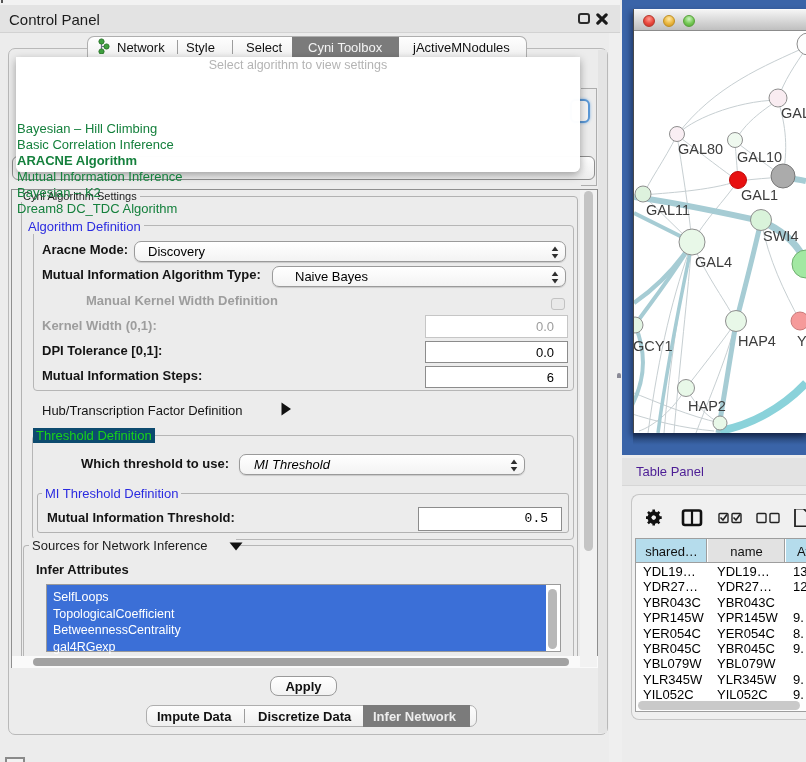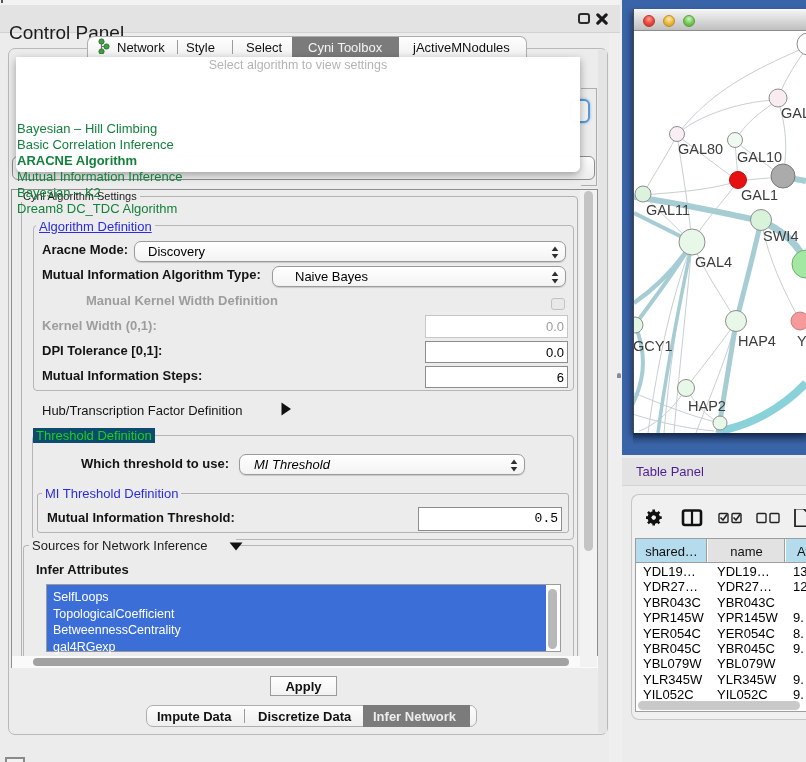--- a/index.html
+++ b/index.html
@@ -6,32 +6,32 @@
 html,body { width:806px; height:762px; overflow:hidden; background:#ececec;
   font-family:"Liberation Sans", sans-serif; }
 #stage { position:absolute; top:0; left:0; width:806px; height:762px; }
 .abs { position:absolute; }
 .combo { position:absolute; background:linear-gradient(#ffffff,#f3f3f3);
   border:1px solid #9a9a9a; border-radius:7px; font-size:13px; color:#000;
   line-height:19px; box-shadow:0 1px 1px rgba(0,0,0,0.15); }
 .combo span { display:block; }
 .arr { position:absolute; right:6px; top:4px; }
 .field { position:absolute; background:#fff; border:1px solid #8c8c8c;
-  font-size:13px; color:#000; text-align:right; padding-right:3px; line-height:21px; }
+  font-size:13px; color:#000; text-align:right; padding-right:13px; line-height:21px; }
 </style>
 </head>
 <body>
 <div id="stage">
 
 <div class="abs" style="left:0;top:0;width:620px;height:762px;background:#ececec;">
   <div class="abs" style="left:0;top:0;width:620px;height:5px;background:#f2f2f2;"></div>
   <div class="abs" style="left:1px;top:0;width:2px;height:3px;background:#555;"></div>
 
   <div class="abs" style="left:0;top:5px;width:620px;height:28px;background:#e3e3e3;border-bottom:1px solid #d2d2d2;">
-    <div class="abs" style="left:9px;top:6px;font-size:19px;color:#1c1c1c;margin-top:11px;">Control Panel</div>
+    <div class="abs" style="left:9px;top:6px;font-size:15px;color:#1c1c1c;">Control Panel</div>
     <div class="abs" style="left:578px;top:8px;width:12px;height:11px;border:2px solid #2b2b2b;border-radius:3px;"></div>
     <svg class="abs" style="left:596px;top:8px;" width="12" height="12" viewBox="0 0 13 13">
       <path d="M2 2 L11 11 M11 2 L2 11" stroke="#1a1a1a" stroke-width="3.4" stroke-linecap="round"></path>
     </svg>
   </div>
 
   <div class="abs" style="left:8px;top:48px;width:600px;height:687px;border:1px solid #b9b9b9;border-radius:7px;background:#ececec;"></div>
   <div class="abs" style="left:598px;top:50px;width:9px;height:683px;background:#e4e4e4;"></div>
 
   <div class="abs" style="left:87px;top:36px;width:440px;height:22px;background:linear-gradient(#fefefe,#f0f0f0);border:1px solid #aeaeae;border-bottom:none;border-radius:7px 7px 0 0;"></div>
@@ -53,21 +53,21 @@
   </div>
 
   <div class="abs" style="left:11px;top:189px;width:587px;height:479px;border:1px solid #8f8f8f;background:#ececec;"></div>
 
   <div id="settings">
 
     <div class="abs" style="left:21px;top:196px;width:557px;height:466px;border:1px solid #b2b2b2;border-radius:4px;"></div>
     <div class="abs" style="left:20px;top:190px;background:#ececec;padding:0 3px;font-size:11px;color:#1c1c1c;">Cyni Algorithm Settings</div>
 
     <div class="abs" style="left:33px;top:225px;width:541px;height:166px;border:1px solid #b6b6b6;border-radius:4px;"></div>
-    <div class="abs" style="left:36px;top:219px;background:#ececec;padding:0 3px;font-size:13px;color:#2b2be0;text-decoration:underline;">Algorithm Definition</div>
+    <div class="abs" style="left:25px;top:219px;background:#ececec;padding:0 3px;font-size:13px;color:#2b2be0;">Algorithm Definition</div>
 
     <div class="abs" style="left:42px;top:242px;font-size:13px;font-weight:bold;color:#141414;">Aracne Mode:</div>
     <div class="combo" style="left:134px;top:241px;width:432px;height:21px;">
           <span style="padding-left:13px;">Discovery</span>
           <svg class="arr" width="8" height="13" viewBox="0 0 8 13">
             <path d="M4 0.5 L7.3 5 L0.7 5 Z" fill="#2e2e2e"></path>
             <path d="M4 12.5 L7.3 8 L0.7 8 Z" fill="#2e2e2e"></path>
           </svg>
         </div>
 
@@ -145,21 +145,21 @@
     <div class="abs" style="left:17px;top:75px;font-size:13px;color:#15803d;line-height:16px;margin-top:46px;">
       Bayesian – Hill Climbing<br>
       Basic Correlation Inference<br>
       <b>ARACNE Algorithm</b><br>
       Mutual Information Inference<br>
       Bayesian – K2<br>
       Dream8 DC_TDC Algorithm
     </div>
   </div>
 
-  <div class="abs" style="left:270px;top:676px;width:67px;height:20px;background:linear-gradient(#ffffff,#f2f2f2);border:1px solid #9a9a9a;border-radius:0;text-align:center;font-size:13px;font-weight:bold;color:#111;line-height:19px;">Apply</div>
+  <div class="abs" style="left:270px;top:676px;width:67px;height:20px;background:linear-gradient(#ffffff,#f2f2f2);border:1px solid #9a9a9a;border-radius:8px;text-align:center;font-size:13px;font-weight:bold;color:#111;line-height:19px;">Apply</div>
 
   <div id="bottomtabs">
     <div class="abs" style="left:146px;top:705px;width:331px;height:22px;background:linear-gradient(#fdfdfd,#efefef);border:1px solid #aeaeae;border-radius:7px;"></div>
     <div class="abs" style="left:157px;top:709px;font-size:13px;font-weight:bold;color:#111;">Impute Data</div>
     <div class="abs" style="left:244px;top:709px;width:1px;height:14px;background:#9c9c9c;"></div>
     <div class="abs" style="left:258px;top:709px;font-size:13px;font-weight:bold;color:#111;">Discretize Data</div>
     <div class="abs" style="left:363px;top:705px;width:107px;height:22px;background:#7b7b7b;"></div>
     <div class="abs" style="left:373px;top:709px;font-size:13px;font-weight:bold;color:#ededed;">Infer Network</div>
   </div>
 

